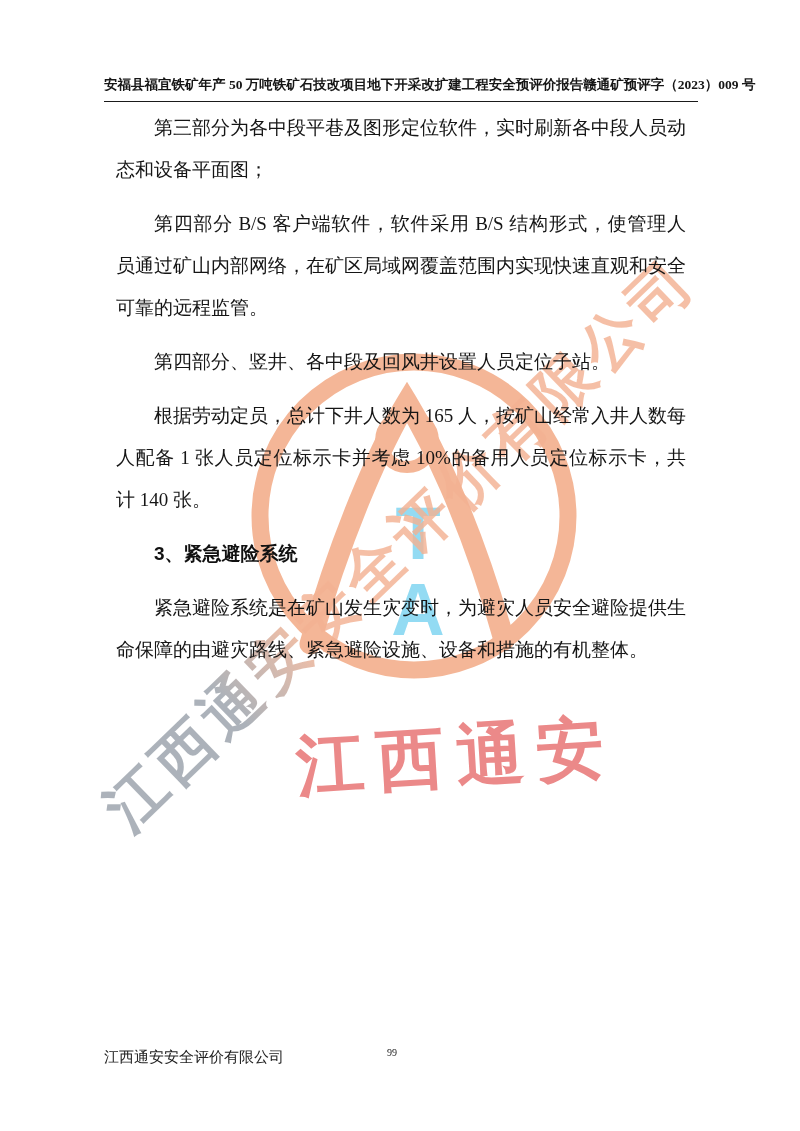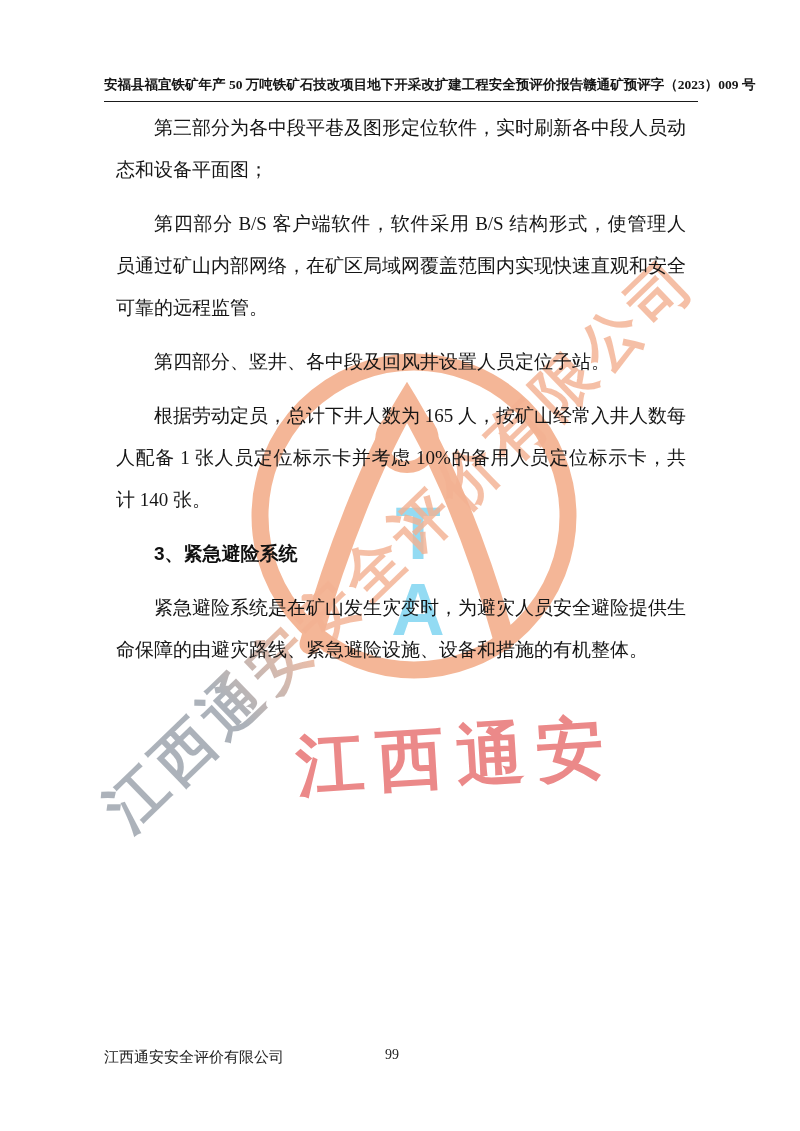--- a/index.html
+++ b/index.html
@@ -49,21 +49,21 @@
   .sec-heading {
     margin:0; text-indent:2em; font-weight:bold; color:#111;
     font-family:"Liberation Sans","DejaVu Sans",sans-serif;
   }
   .footer-company {
     position:absolute; z-index:1; left:104px; top:1048px;
     font-size:15px; color:#222;
   }
   .footer-page {
     position:absolute; z-index:1; left:0; width:784px; top:1047px;
-    text-align:center; font-size:14px; color:#222;
+    text-align:center; font-size:10px; color:#222;
   }
 </style>
 </head>
 <body>
 
 <div class="page">
 
   <svg class="wm wm-logo" viewBox="0 0 348 348">
     <circle cx="174" cy="174" r="154" fill="none" stroke="#f3ad89" stroke-width="17"></circle>
     <circle cx="167" cy="99" r="26" fill="none" stroke="#f3ad89" stroke-width="12"></circle>

